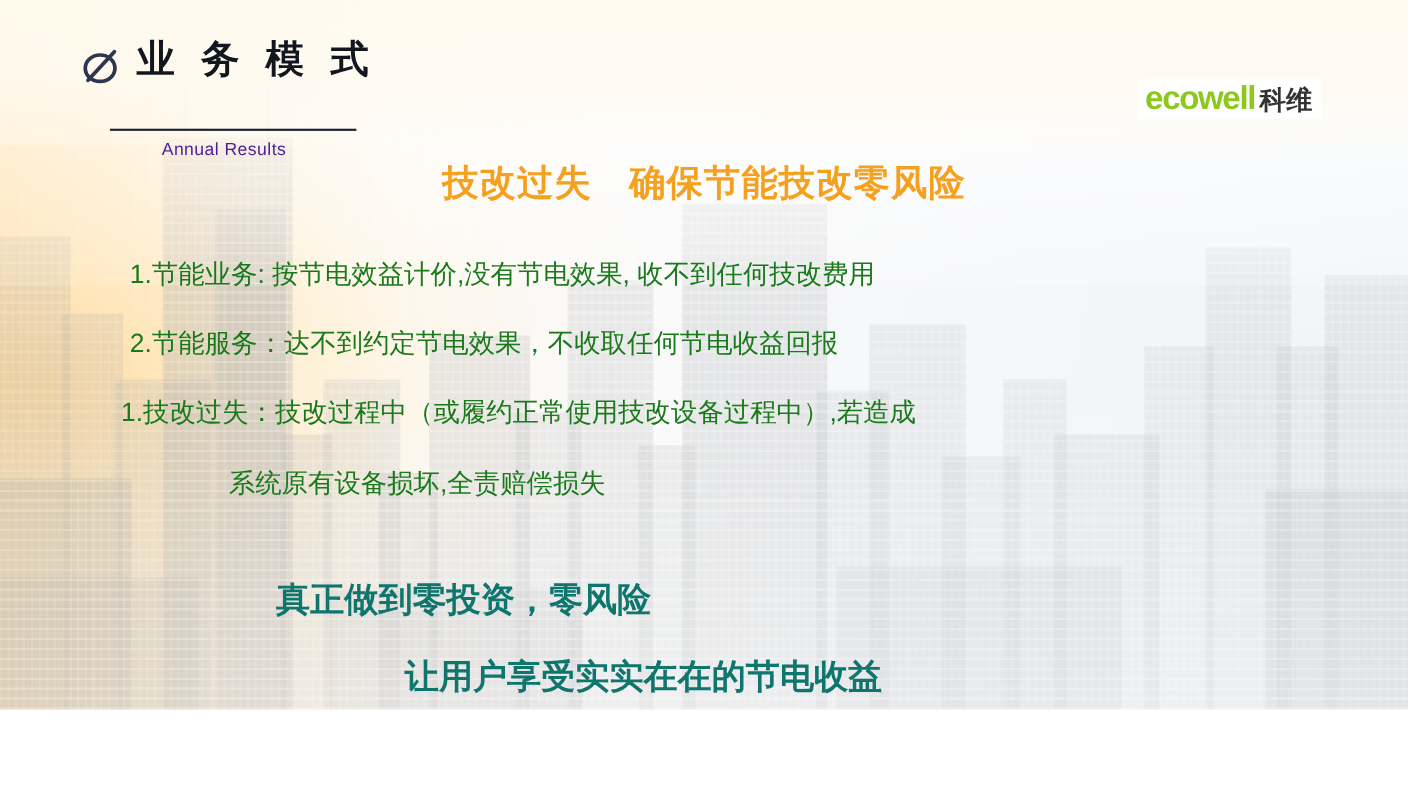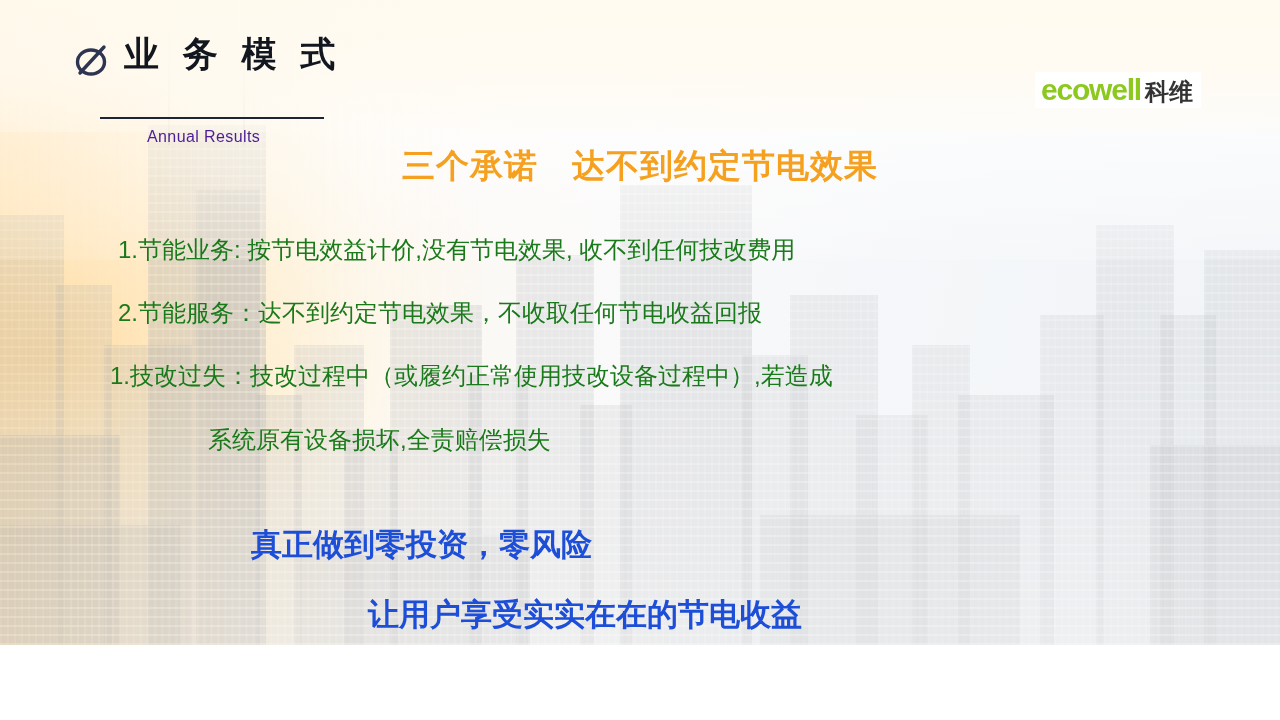--- a/index.html
+++ b/index.html
@@ -206,21 +206,21 @@
   .b1 { position: absolute; left: 118px; top: 0px; }
   .b2 { position: absolute; left: 118px; top: 63px; }
   .b3 { position: absolute; left: 110px; top: 126px; }
   .b4 { position: absolute; left: 208px; top: 190px; }
 
   .closing {
     position: absolute;
     left: 0; right: 0; top: 526px;
   }
   .close-line {
-    color: #1d4ed8;
+    color: #0f766e;
     font-weight: bold;
     font-size: 31px;
     line-height: 1.2;
     white-space: nowrap;
   }
   .c1 { position: absolute; left: 251px; top: 0px; }
   .c2 { position: absolute; left: 368px; top: 70px; }
 </style>
 </head>
 <body>
@@ -289,21 +289,21 @@
 
   <div class="page-subtitle">Annual Results</div>
 
   <div class="title-rule"></div>
 
   <div class="logo-box">
     <span class="logo-en">ecowell</span>
     <span class="logo-cn">科维</span>
   </div>
 
-  <div class="headline">三个承诺　达不到约定节电效果</div>
+  <div class="headline">技改过失　确保节能技改零风险</div>
 
   <div class="bullets">
     <div class="bullet b1">1.节能业务: 按节电效益计价,没有节电效果, 收不到任何技改费用</div>
     <div class="bullet b2">2.节能服务：达不到约定节电效果，不收取任何节电收益回报</div>
     <div class="bullet b3">1.技改过失：技改过程中（或履约正常使用技改设备过程中）,若造成</div>
     <div class="bullet b4">系统原有设备损坏,全责赔偿损失</div>
   </div>
 
   <div class="closing">
     <div class="close-line c1">真正做到零投资，零风险</div>

